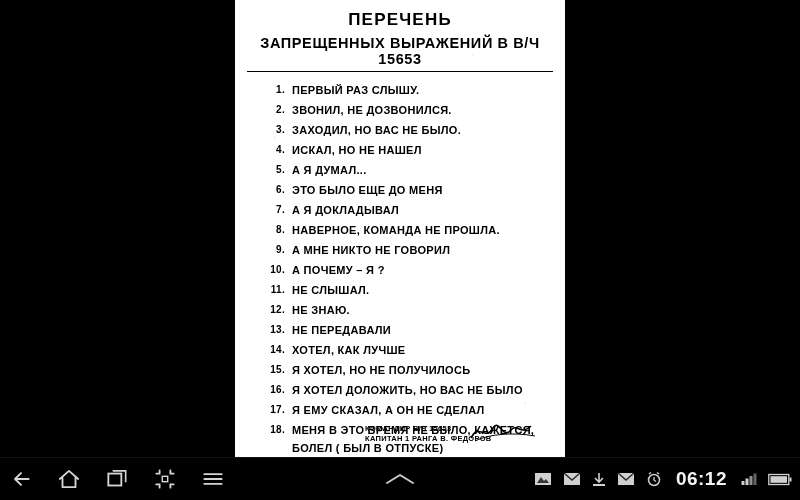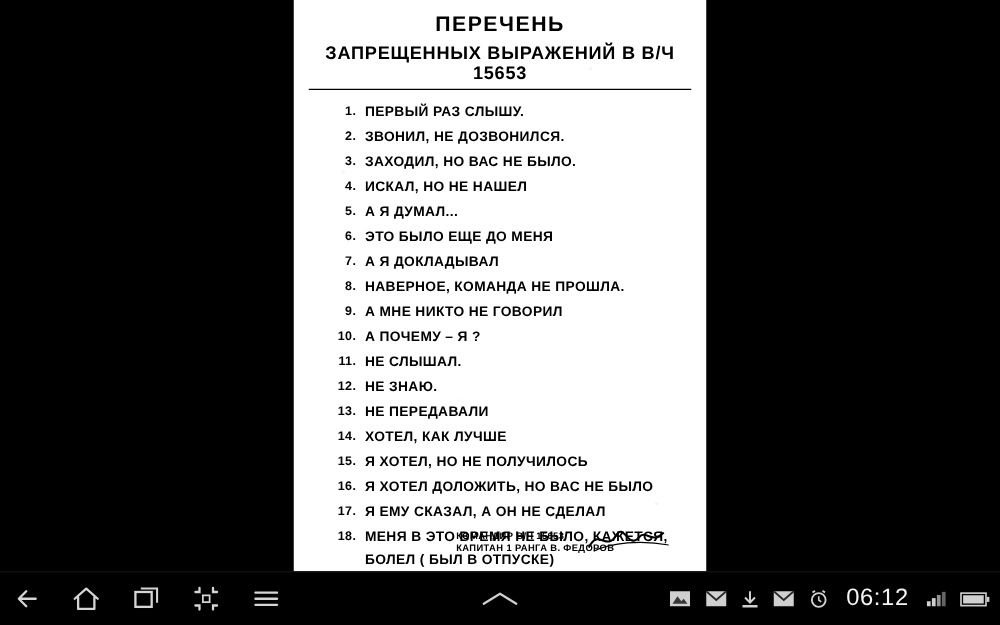--- a/index.html
+++ b/index.html
@@ -156,20 +156,21 @@
     justify-content: center;
   }
   .nav-right {
     position: absolute;
     right: 8px;
     top: 0;
     height: 42px;
     display: flex;
     align-items: center;
     gap: 11px;
+    font-weight: bold;
   }
   .nav-ico {
     width: 26px;
     height: 26px;
     display: block;
     opacity: 0.92;
   }
   .status-ico {
     display: block;
     opacity: 0.95;

